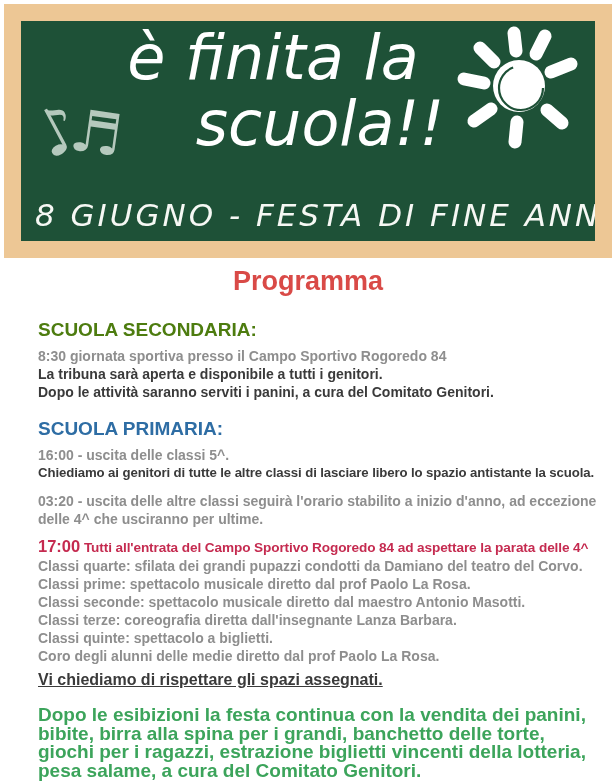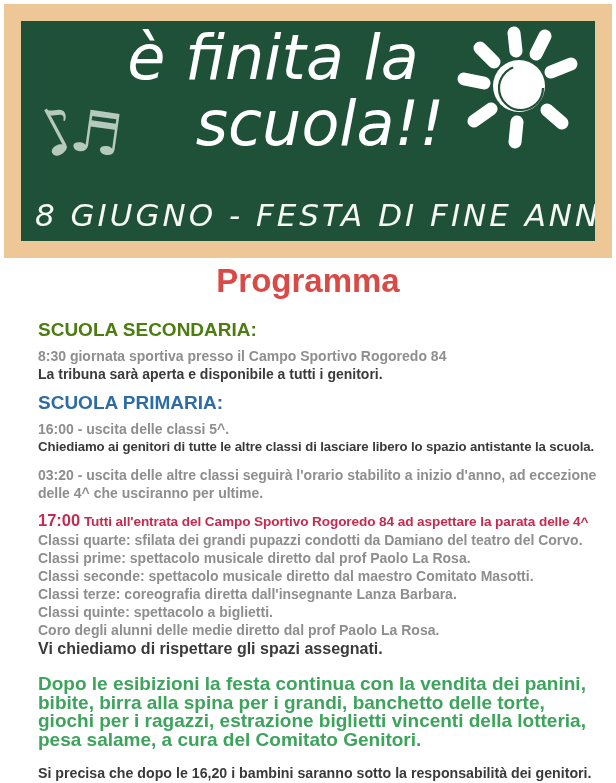--- a/index.html
+++ b/index.html
@@ -59,49 +59,50 @@
     position:absolute; left:0; top:258px; width:616px;
     padding:0 18px 0 38px;
     color:#8e8e8e;
     font-size:14px;
     line-height:18px;
   }
   .programma {
     text-align:center;
     color:#d94a47;
     font-weight:bold;
-    font-size:33px;
+    font-size:27px;
     line-height:30px;
     margin-top:8px;
     padding-right:20px;
   }
   .sec-heading {
     font-weight:bold;
     font-size:19px;
     line-height:22px;
   }
   .sec-heading.orange { color:#4d7c0f; margin-top:23px; }
-  .sec-heading.blue   { color:#2e6da4; margin-top:9px; }
+  .sec-heading.blue   { color:#2e6da4; margin-top:17px; }
   .gray  { color:#8e8e8e; font-weight:bold; }
   .darkb { color:#3a3a3a; font-weight:bold; }
   .mt6  { margin-top:6px; }
   .fit  { font-size:13.2px; letter-spacing:-0.1px; white-space:nowrap; }
   .para-1620 { margin-top:10px; max-width:560px; }
   .red-line {
     margin-top:9px;
     color:#c52b50;
     font-weight:bold;
     font-size:13.6px;
     white-space:nowrap;
     letter-spacing:-0.1px;
   }
   .red-line .time { font-size:16.5px; letter-spacing:0; }
   .vi-chiediamo {
+    margin-top:5px;
     color:#3a3a3a; font-weight:bold;
-    font-size:16px; line-height:20px;
+    font-size:16px; line-height:20px;text-decoration:underline;
   }
   .green-para {
     margin-top:16px;
     color:#3ca45b; font-weight:bold;
     font-size:19px; line-height:18.5px;
     max-width:552px;
   }
   .footer-note {
     margin-top:15px;
     text-align:center;
@@ -149,34 +150,35 @@
     </div>
   </div>
 
   <div class="content">
 
     <div class="programma">Programma</div>
 
     <div class="sec-heading orange">SCUOLA SECONDARIA:</div>
     <div class="gray mt6">8:30 giornata sportiva presso il Campo Sportivo Rogoredo 84</div>
     <div class="darkb">La tribuna sarà aperta e disponibile a tutti i genitori.</div>
+    <div class="darkb">Dopo le attività saranno serviti i panini, a cura del Comitato Genitori.</div>
 
     <div class="sec-heading blue">SCUOLA PRIMARIA:</div>
     <div class="gray mt6">16:00 - uscita delle classi 5^.</div>
     <div class="darkb fit">Chiediamo ai genitori di tutte le altre classi di lasciare libero lo spazio antistante la scuola.</div>
     <div class="gray para-1620">03:20 - uscita delle altre classi seguirà l'orario stabilito a inizio d'anno, ad eccezione delle 4^ che usciranno per ultime.</div>
 
     <div class="red-line">
       <span class="time">17:00</span>
       <span>Tutti all'entrata del Campo Sportivo Rogoredo 84 ad aspettare la parata delle 4^</span>
     </div>
 
     <div class="gray">Classi quarte: sfilata dei grandi pupazzi condotti da Damiano del teatro del Corvo.</div>
     <div class="gray">Classi prime: spettacolo musicale diretto dal prof Paolo La Rosa.</div>
-    <div class="gray">Classi seconde: spettacolo musicale diretto dal maestro Comitato Masotti.</div>
+    <div class="gray">Classi seconde: spettacolo musicale diretto dal maestro Antonio Masotti.</div>
     <div class="gray">Classi terze: coreografia diretta dall'insegnante Lanza Barbara.</div>
     <div class="gray">Classi quinte: spettacolo a biglietti.</div>
     <div class="gray">Coro degli alunni delle medie diretto dal prof Paolo La Rosa.</div>
 
     <div class="vi-chiediamo">Vi chiediamo di rispettare gli spazi assegnati.</div>
 
     <div class="green-para">Dopo le esibizioni la festa continua con la vendita dei panini, bibite, birra alla spina per i grandi, banchetto delle torte, giochi per i ragazzi, estrazione biglietti vincenti della lotteria, pesa salame, a cura del Comitato Genitori.</div>
 
     <div class="footer-note">Si precisa che dopo le 16,20 i bambini saranno sotto la responsabilità dei genitori.</div>
   </div>

